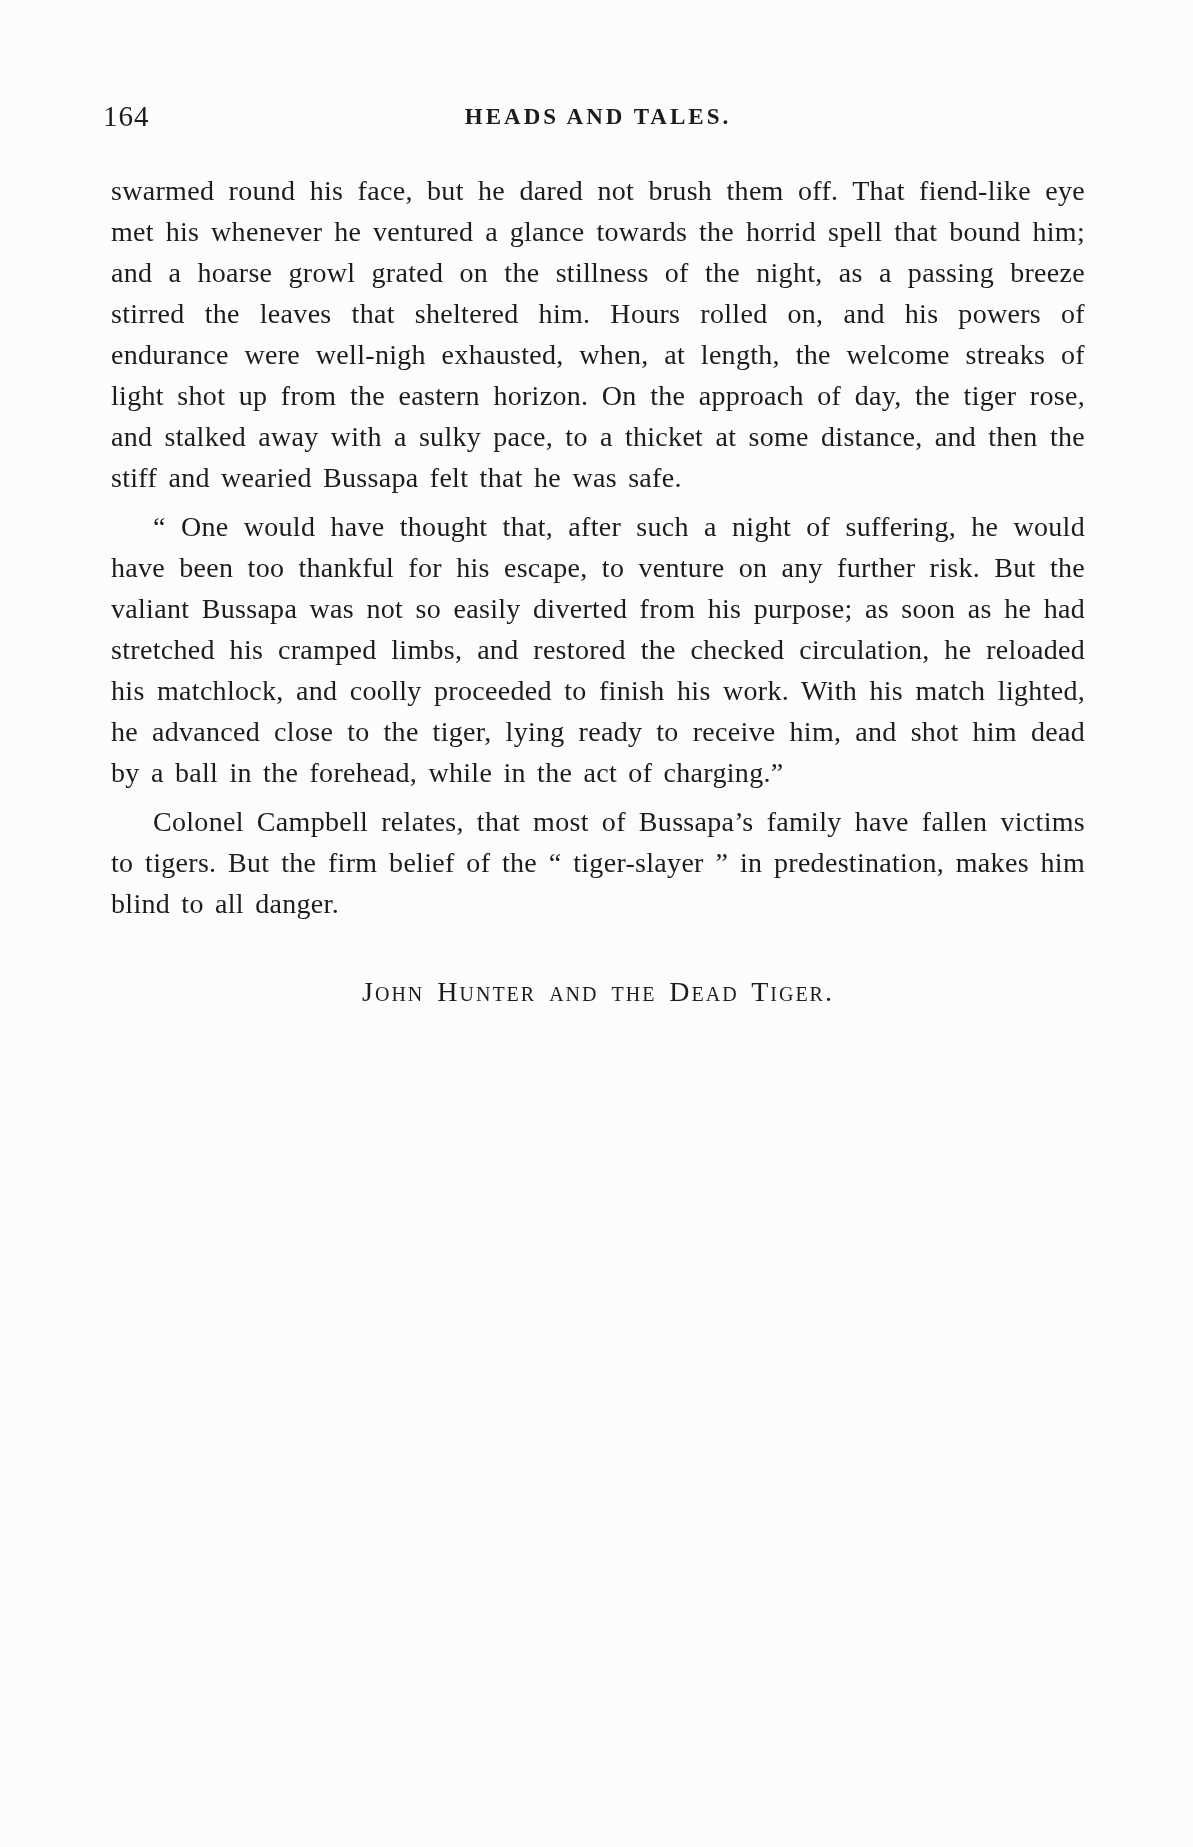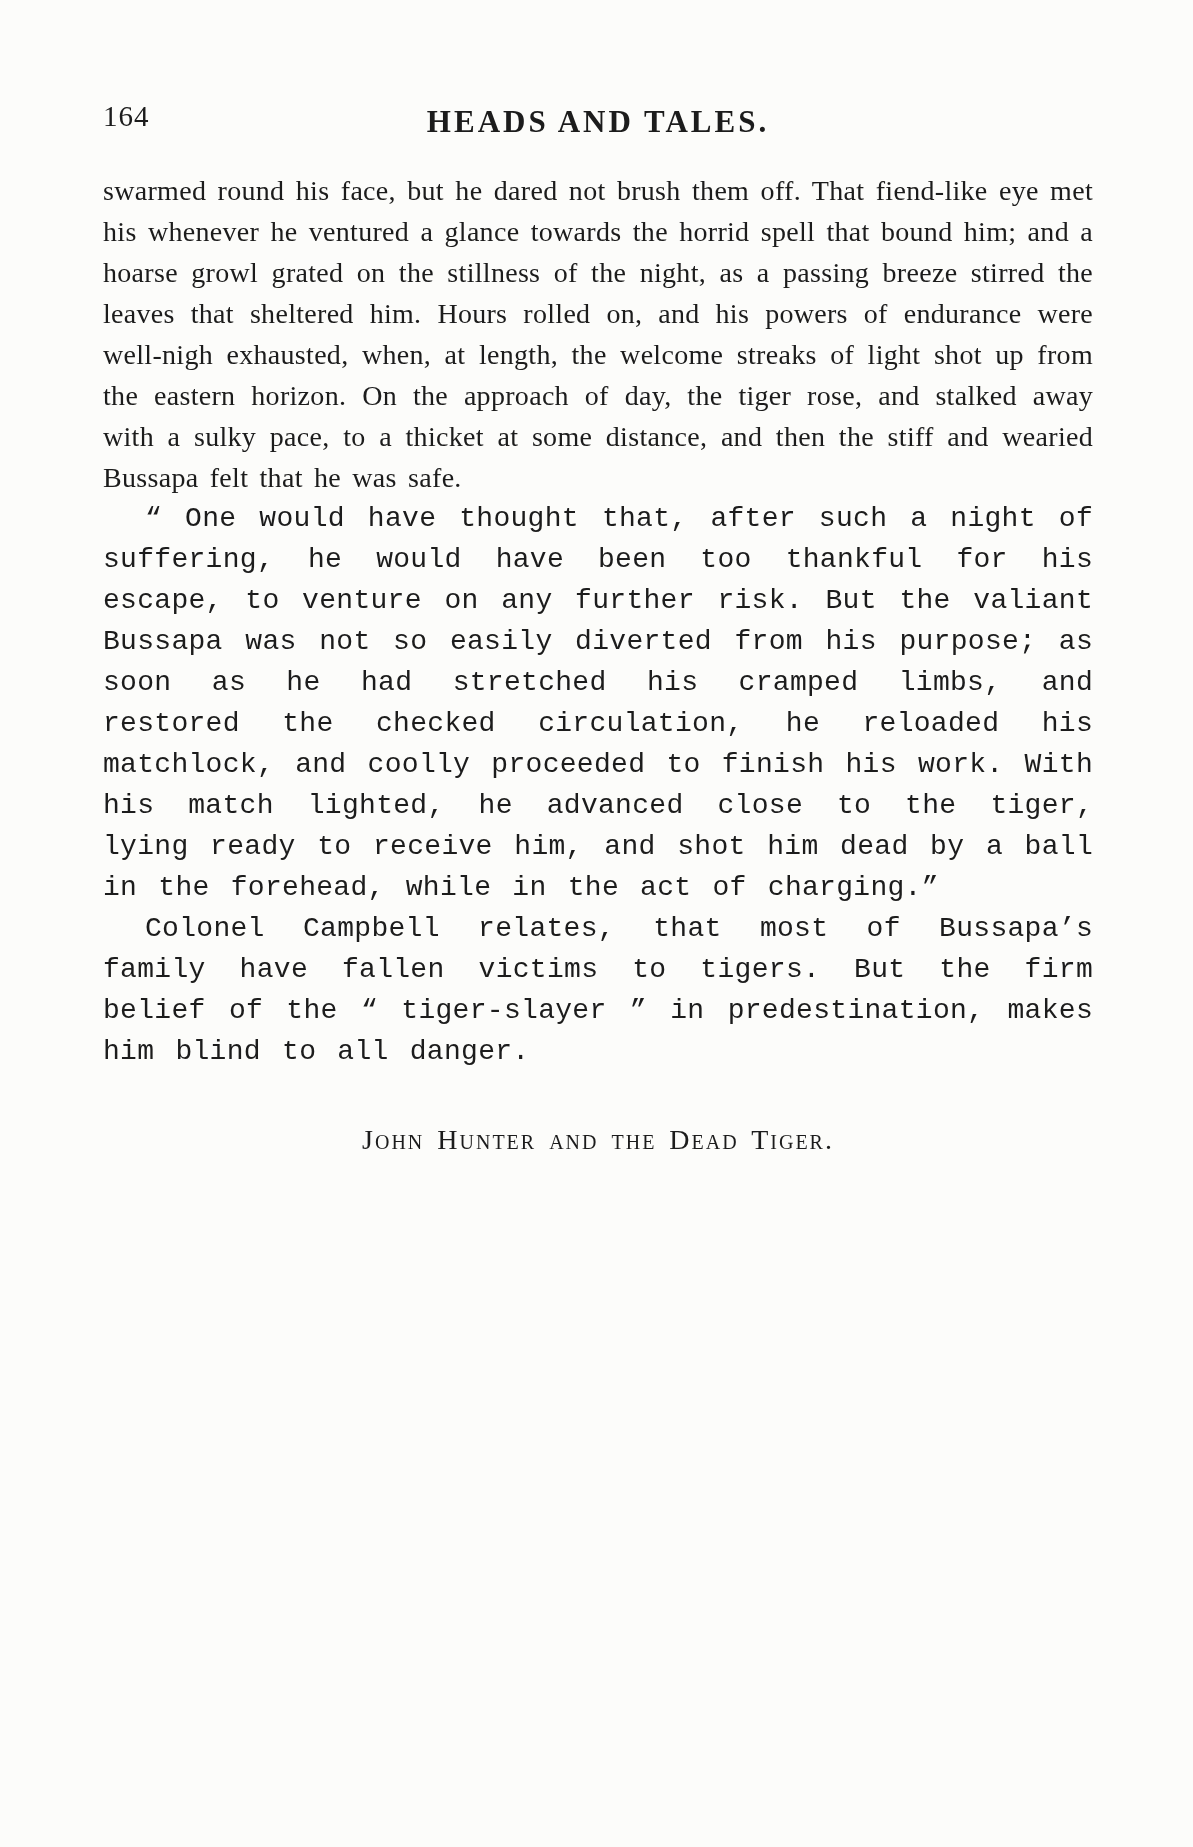--- a/index.html
+++ b/index.html
@@ -28,36 +28,35 @@
   .page-number {
     position: absolute;
     left: 0;
     top: 0;
     font-size: 29px;
     letter-spacing: 1px;
   }
   .running-header {
     display: block;
     text-align: center;
-    font-size: 31px;
+    font-size: 23px;
     letter-spacing: 3px;
     font-weight: bold;
     padding-top: 4px;
   }
   .body-par {
-    margin: 0;
+    margin: 8px;
     font-size: 28px;
     line-height: 41px;
     text-align: justify;
     word-spacing: 4px;
     letter-spacing: 0.3px;
   }
   .indent {
     text-indent: 42px;
-    font-family: Liberation Mono, monospace;
   }
   .section-heading {
     margin: 52px 0 46px 0;
     font-size: 28px;
     font-weight: normal;
     font-variant: small-caps;
     letter-spacing: 2px;
     text-align: center;
     word-spacing: 4px;
   }

